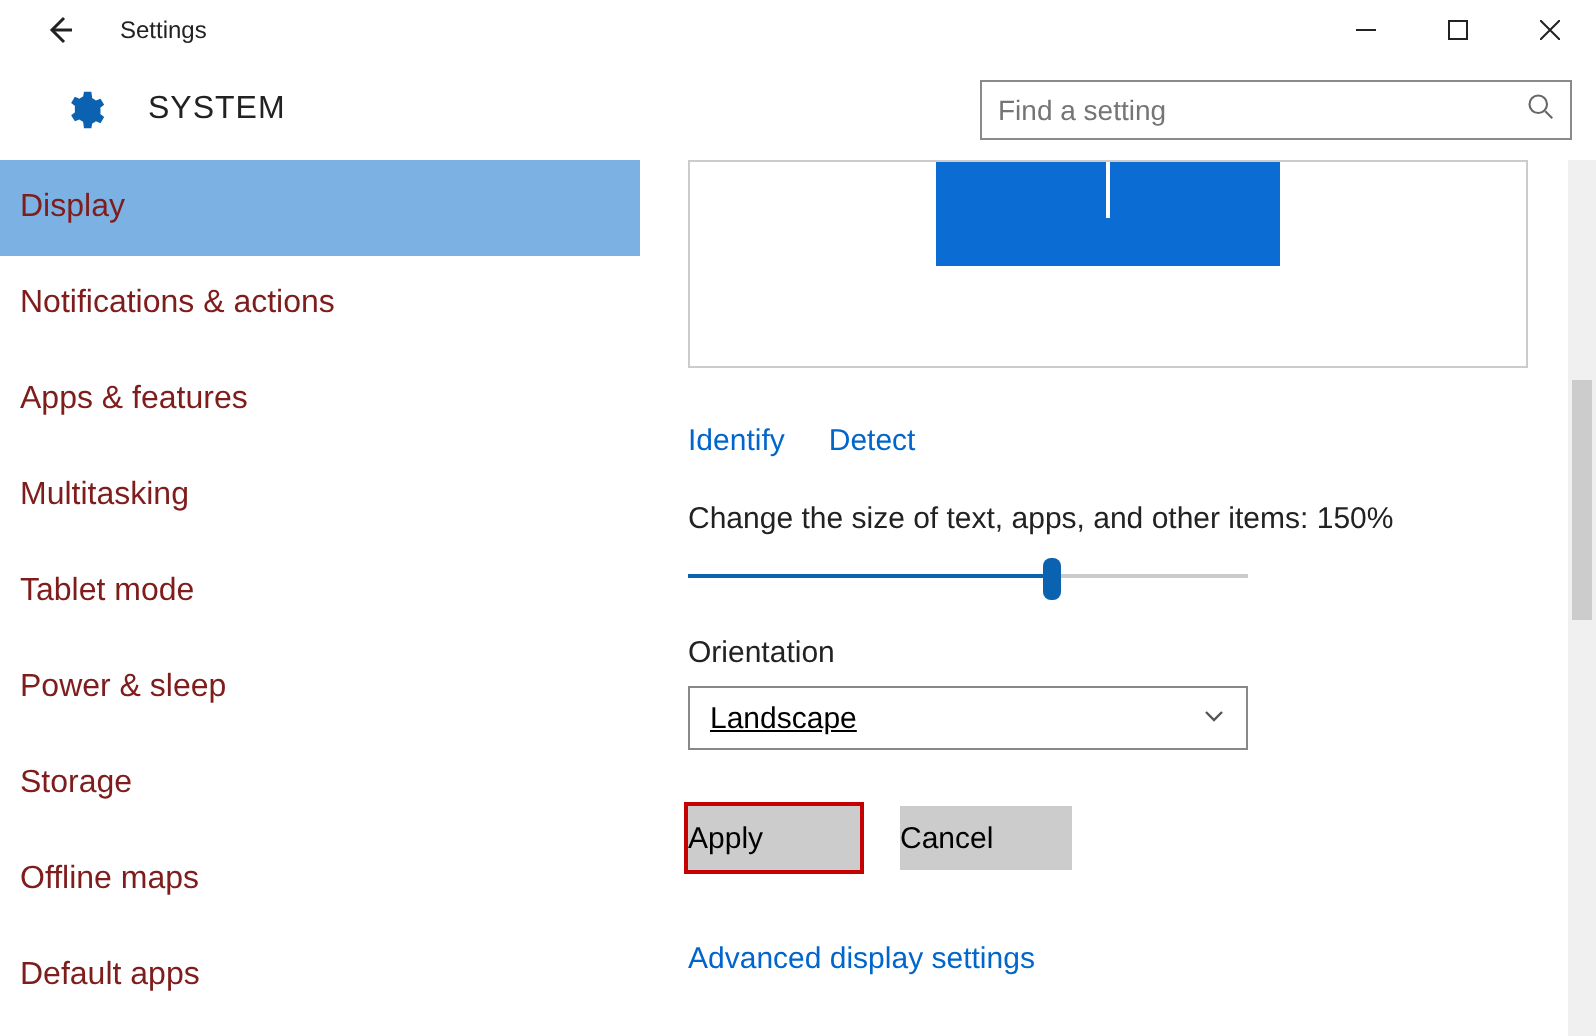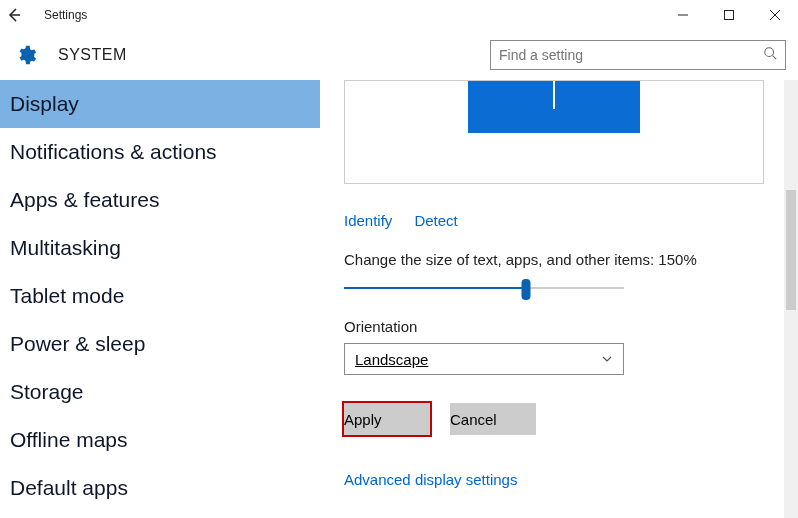--- a/index.html
+++ b/index.html
@@ -1,30 +1,30 @@
 <!DOCTYPE html>
 <html><head>
 <meta charset="utf-8">
 <style>
   * { box-sizing: border-box; margin: 0; padding: 0; font-family: "Segoe UI", Arial, sans-serif; }
   body { width: 798px; height: 518px; background: #fff; overflow: hidden; position: relative; }
-  .titlebar { height: 30px; display: flex; align-items: center; background: #fff; }
+  .titlebar { height: 30px; display: flex; align-items: center; padding-left: 16px; background: #fff; }
   .back-btn { width: 28px; height: 28px; display: flex; align-items: center; justify-content: center; cursor: pointer; }
   .title-text { margin-left: 16px; font-size: 12px; color: #222; }
   .win-controls { position: absolute; right: 0; top: 0; display: flex; }
   .win-btn { width: 46px; height: 30px; display: flex; align-items: center; justify-content: center; cursor: pointer; }
-  .header { height: 50px; display: flex; align-items: center; padding-left: 12px; background: #fff; }
+  .header { height: 50px; display: flex; align-items: center; padding-left: 12px; background: #fff; margin-left: 16px; }
   .gear { width: 28px; height: 28px; display: flex; align-items: center; justify-content: center; color: #0b62b0; }
   .header-title { margin-left: 18px; font-size: 16px; letter-spacing: 0.5px; color: #222; }
   .search-box { position: absolute; right: 12px; top: 40px; width: 296px; height: 30px; border: 1px solid #8a8a8a; display: flex; align-items: center; padding: 0 8px; }
   .search-input { flex: 1; border: none; outline: none; font-size: 14px; color: #777; background: transparent; }
   .search-icon { color: #666; }
   .body { display: flex; height: calc(518px - 80px); }
   .sidebar { width: 320px; background: #fff; overflow: hidden; }
-  .sidebar-item { height: 48px; display: flex; align-items: center; padding-left: 10px; font-size: 21px; color: #0f172a; cursor: pointer; }
+  .sidebar-item { height: 48px; display: flex; align-items: center; padding-left: 10px; font-size: 16px; color: #7f1d1d; cursor: pointer; }
   .sidebar-item.selected { background: #7bb2e3; }
   .main { flex: 1; position: relative; padding: 0 0 0 24px; overflow: hidden; }
   .monitor-preview { width: 420px; height: 104px; border: 1px solid #ccc; background: #fff; display: flex; align-items: flex-start; justify-content: center; }
   .monitor-box { width: 172px; height: 52px; background: #0b6cd3; position: relative; margin-top: 0; }
   .monitor-box::after { content: ""; position: absolute; left: 50%; top: 0; width: 2px; height: 28px; background: #fff; transform: translateX(-1px); }
   .links-row { margin-top: 28px; display: flex; gap: 22px; }
   .link-text { color: #0066cc; font-size: 15px; cursor: pointer; }
   .label-row { margin-top: 22px; font-size: 15px; color: #222; }
   .slider-wrap { margin-top: 10px; width: 280px; position: relative; height: 20px; }
   .slider-track { position: absolute; top: 9px; left: 0; right: 0; height: 2px; background: #ccc; }

